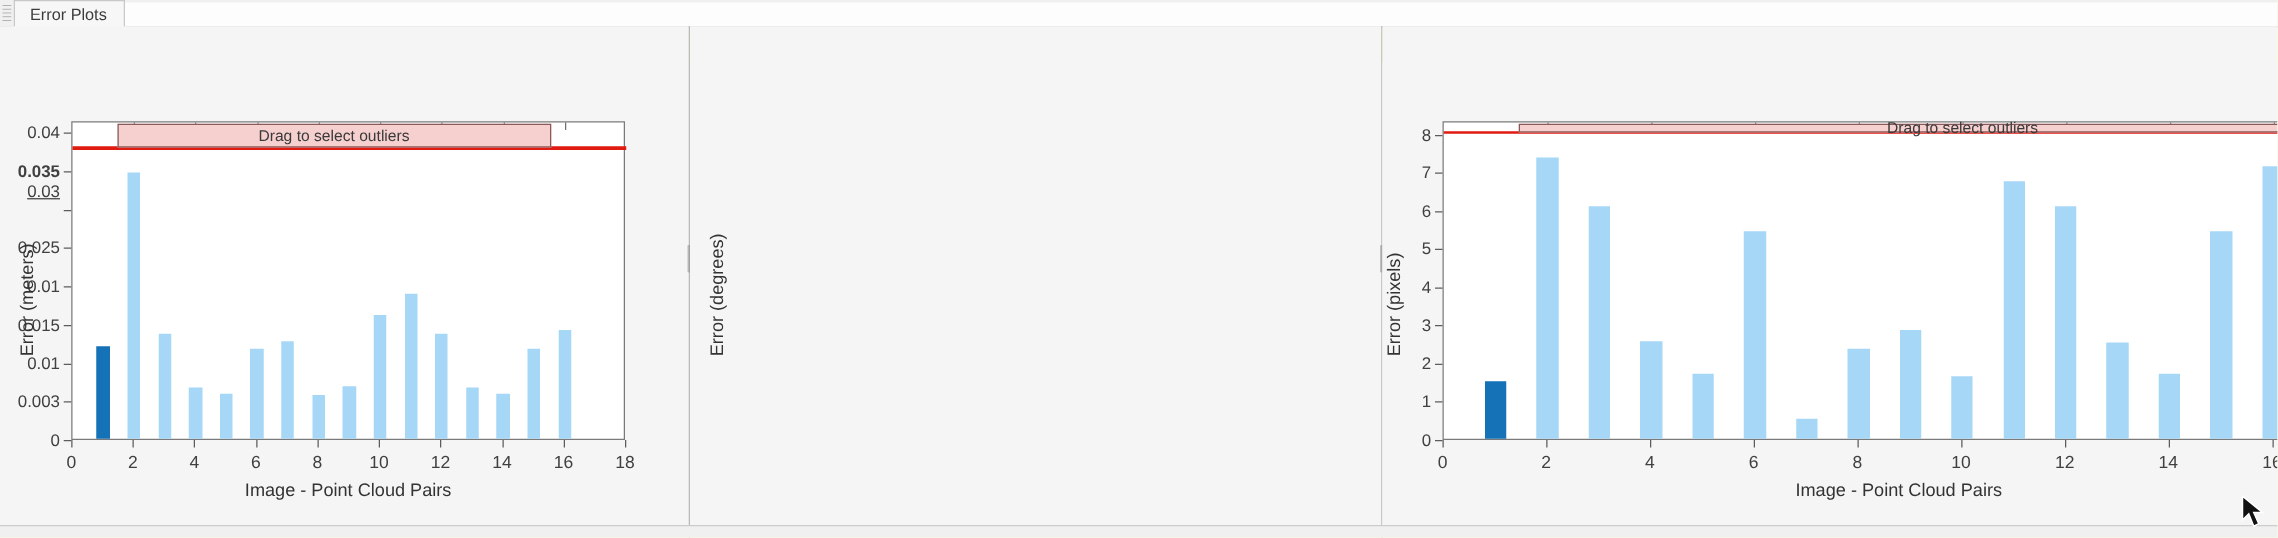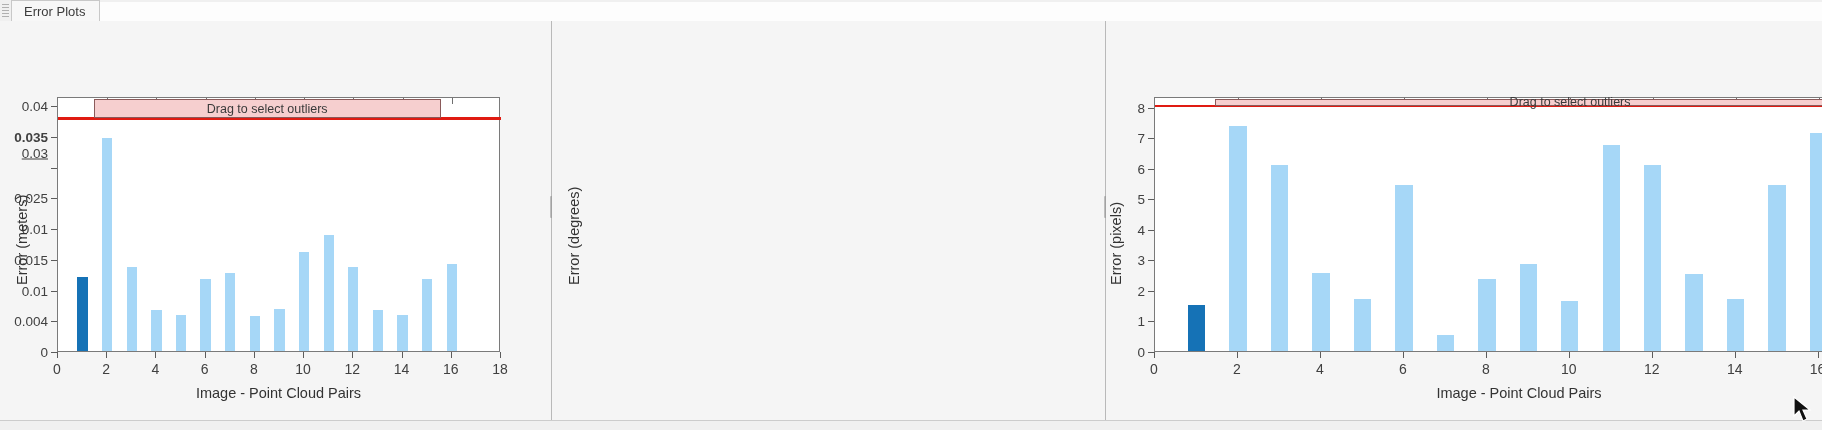--- a/index.html
+++ b/index.html
@@ -165,21 +165,21 @@
           <div class="ttick" style="left: 393.778px;"></div>
           <div class="redline" style="left: 0px; width: 443px; top: 19.2771px;"></div>
           <div class="outband" style="left: 35.6861px; width: 347.017px; top: 1px; height: 19.2771px;">
             <span>Drag to select outliers</span>
           </div>
         </div>
         <div style="position: absolute; left: 0px; top: 47px; width: 57px; height: 255px;">
           <div class="ytick" style="top: 255px;"></div>
           <div class="ylab" style="top: 255px;">0</div>
           <div class="ytick" style="top: 224.277px;"></div>
-          <div class="ylab" style="top: 224.277px;">0.004</div>
+          <div class="ylab" style="top: 224.277px;">0.003</div>
           <div class="ytick" style="top: 193.554px;"></div>
           <div class="ylab" style="top: 193.554px;">0.01</div>
           <div class="ytick" style="top: 162.831px;"></div>
           <div class="ylab" style="top: 162.831px;">0.015</div>
           <div class="ytick" style="top: 132.108px;"></div>
           <div class="ylab" style="top: 132.108px;">0.01</div>
           <div class="ytick" style="top: 101.386px;"></div>
           <div class="ylab" style="top: 101.386px;">0.025</div>
           <div class="ytick" style="top: 70.6627px;"></div>
           <div class="ylab" style="top: 56px; text-decoration: underline;">0.03</div>

